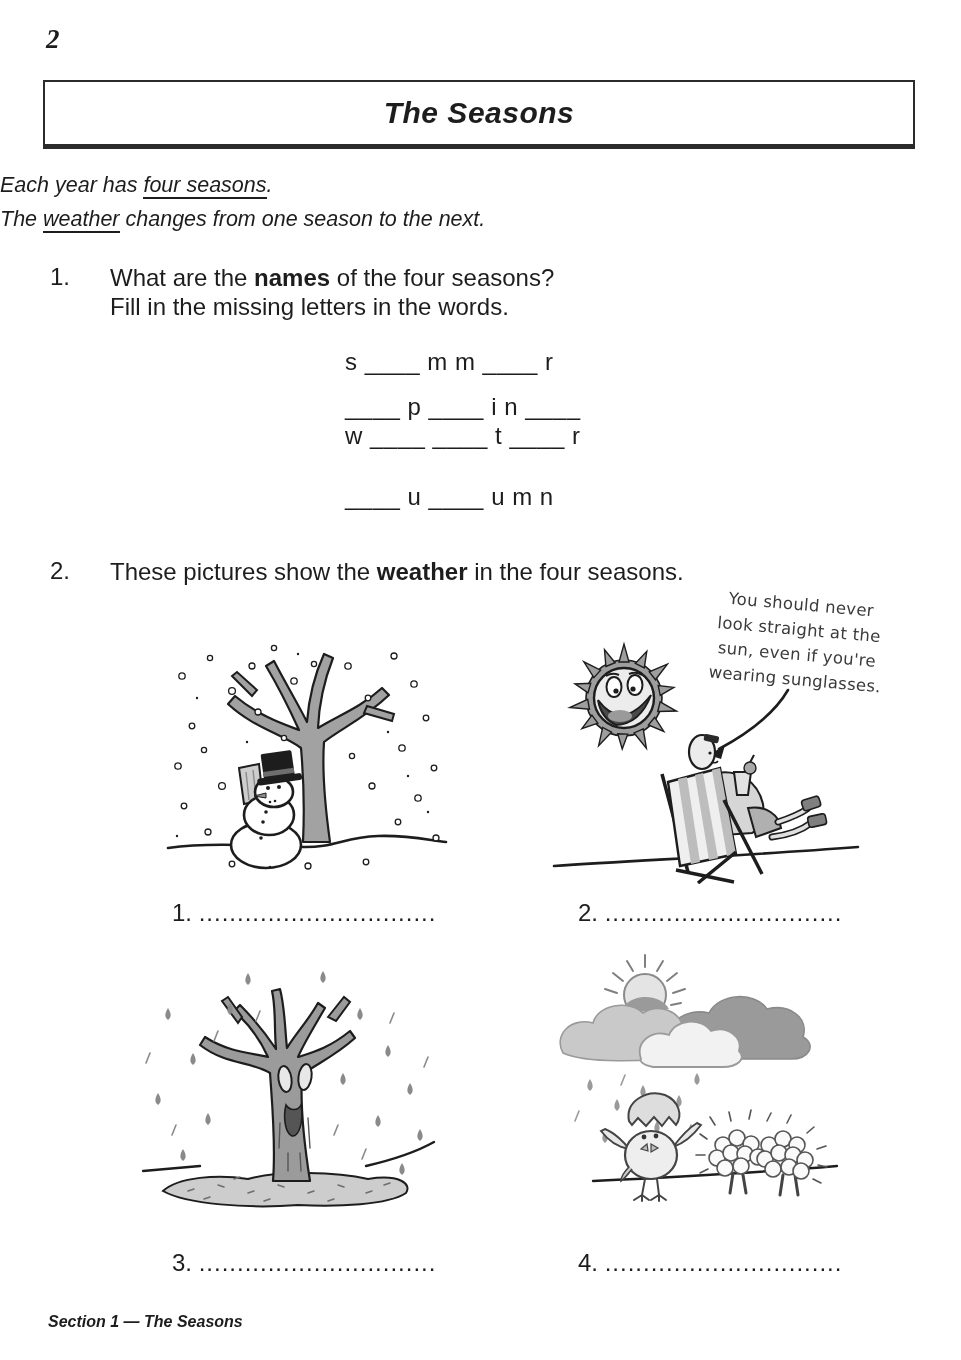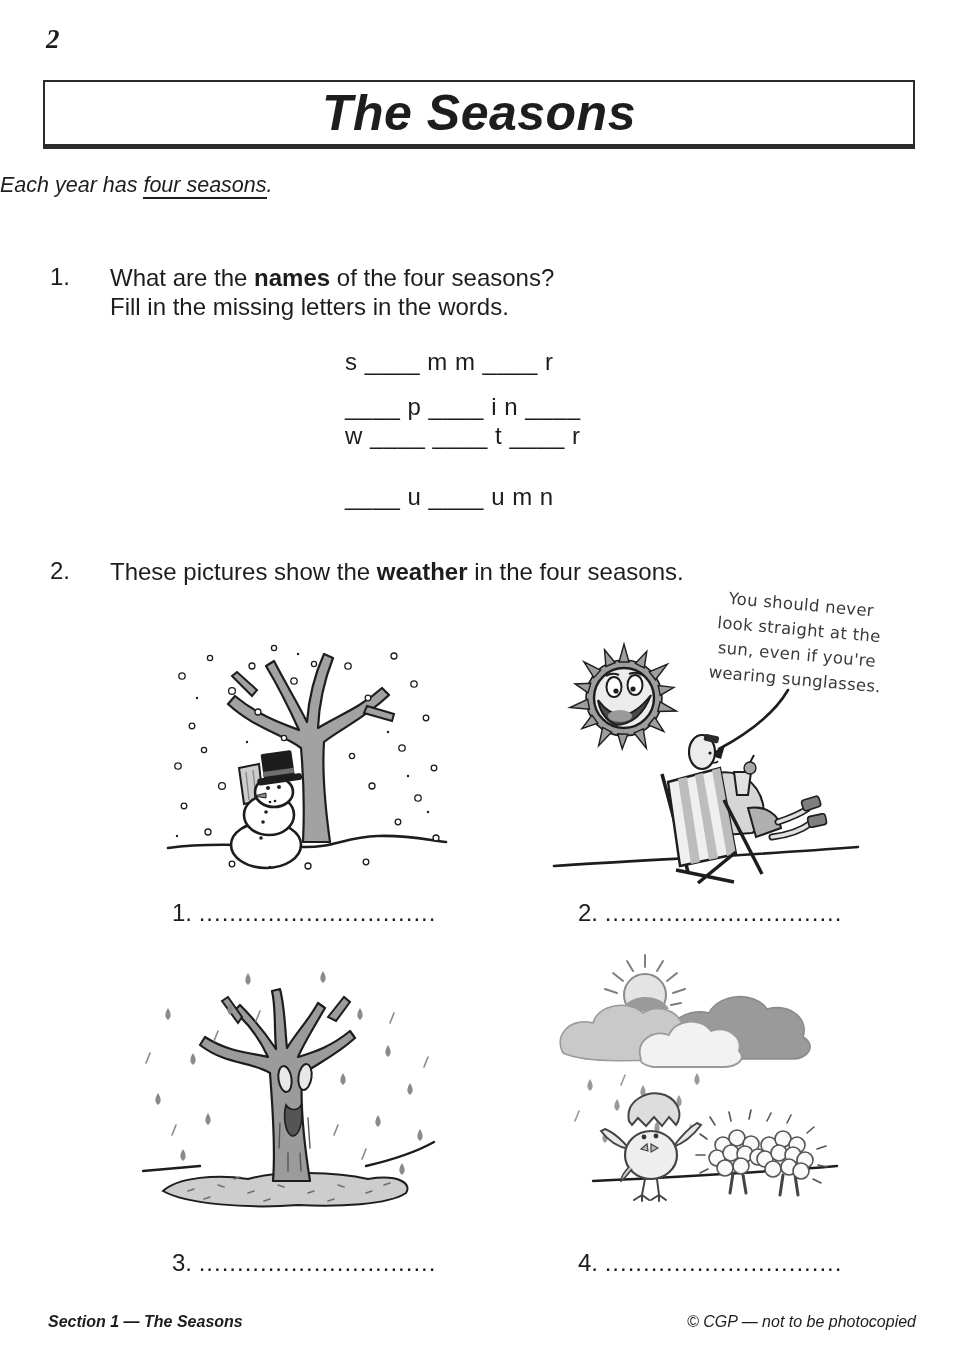--- a/index.html
+++ b/index.html
@@ -6,21 +6,21 @@
   .page{position:relative;width:961px;height:1360px;background:#ffffff;overflow:hidden;
         font-family:"Liberation Sans", sans-serif;color:#1d1d1d;}
   .abs{position:absolute;}
 
   .page-number{left:46px;top:24px;font-family:"Liberation Serif", serif;
                font-style:italic;font-weight:bold;font-size:27px;}
 
   .title-box{left:43px;top:80px;width:868px;height:62px;border:2px solid #2b2b2b;
              border-bottom-width:5px;display:flex;align-items:center;justify-content:center;
              background:#fff;}
-  .title{margin:4px;font-size:50px;font-weight:bold;font-style:italic;letter-spacing:0.5px;}
+  .title{margin:4px;font-size:30px;font-weight:bold;font-style:italic;letter-spacing:0.5px;}
 
   .intro{left:0;top:168px;width:961px;font-style:italic;
          font-size:21.5px;line-height:34px;}
   .u{border-bottom:2px solid #1d1d1d;padding-bottom:0px;}
 
   .q-number{font-size:24px;}
   .q-text{font-size:24px;line-height:29px;}
   .q1-num{left:50px;top:263px;}
   .q1-text{left:110px;top:263px;}
   .q2-num{left:50px;top:557px;}
@@ -56,20 +56,21 @@
 <div class="page">
 
   <div class="abs page-number">2</div>
 
   <div class="abs title-box">
     <h1 class="title">The Seasons</h1>
   </div>
 
   <div class="abs intro">
     <div><span>Each year has </span><span class="u">four seasons</span><span>.</span></div>
+    <div><span>The </span><span class="u">weather</span><span> changes from one season to the next.</span></div>
   </div>
 
   <div class="abs q-number q1-num">1.</div>
   <div class="abs blank-row r1">s ____ m m ____ r</div>
 
   <div class="abs q-text q1-text">
     <div><span>What are the </span><b>names</b><span> of the four seasons?</span></div>
     <div>Fill in the missing letters in the words.</div>
   </div>
   <div class="abs blank-row r2">____ p ____ i n ____</div>
@@ -389,16 +390,15 @@
     </g>
   </svg>
 
   <div class="abs answer a1"><span class="ans-num">1.</span> <span class="ans-dots">...............................</span></div>
   <div class="abs answer a2"><span class="ans-num">2.</span> <span class="ans-dots">...............................</span></div>
   <div class="abs answer a3"><span class="ans-num">3.</span> <span class="ans-dots">...............................</span></div>
   <div class="abs answer a4"><span class="ans-num">4.</span> <span class="ans-dots">...............................</span></div>
 
   <div class="abs footer">
     <span class="footer-left">Section 1 — The Seasons</span>
-    <span class="footer-right">© CGP — not to be photocopied</span>
   </div>
 
 </div>
 
 </body></html>

